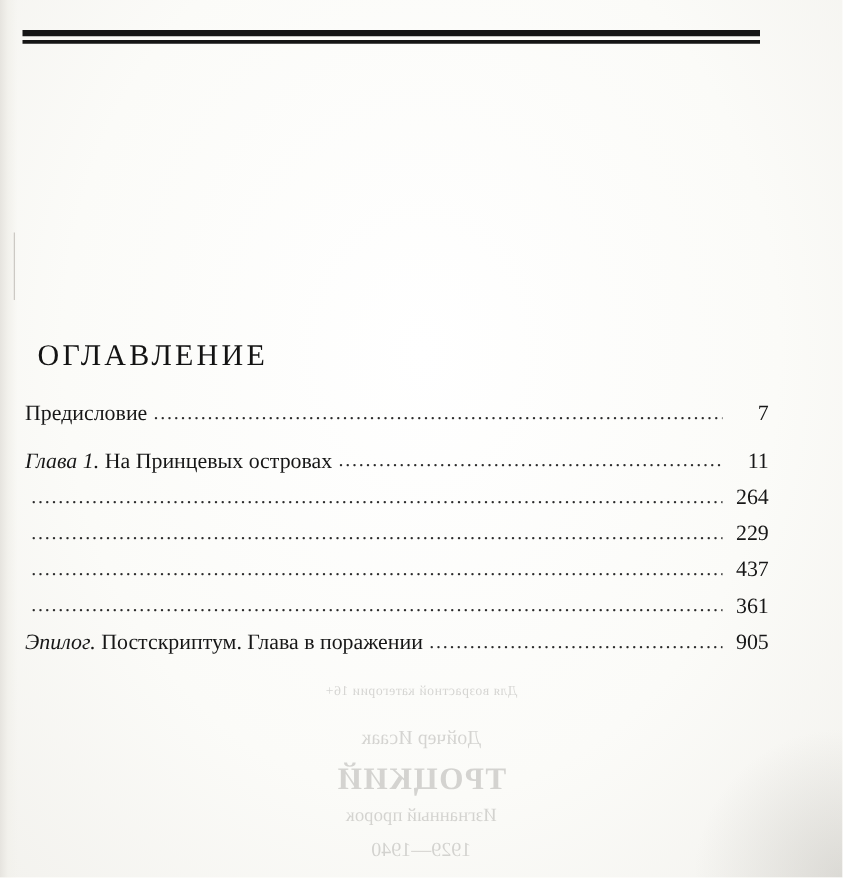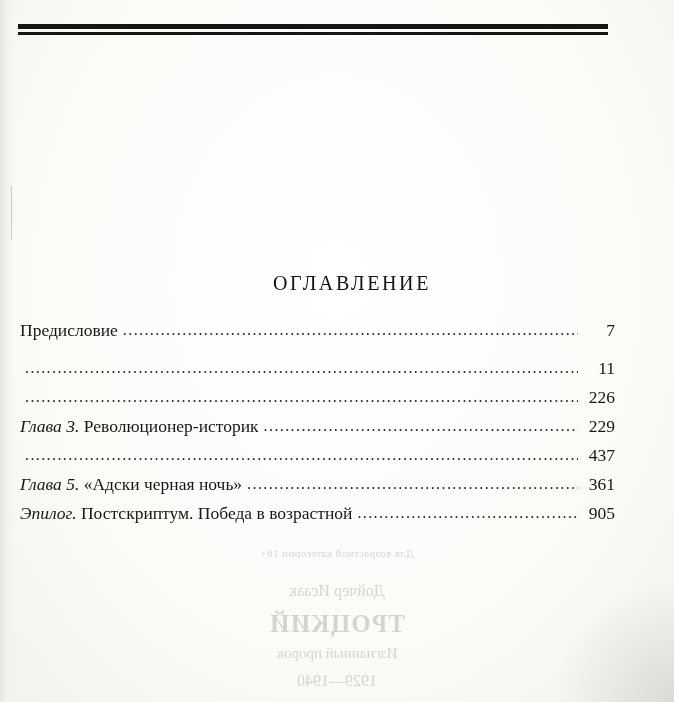--- a/index.html
+++ b/index.html
@@ -60,22 +60,21 @@
   .rule-thin {
     height: 3px;
     background: #151515;
   }
 
   .heading {
     position: absolute;
     left: 0;
     right: 0;
     top: 272px;
-    text-align: center;
-    font-size: 20px;
+    font-size: 24px;
     letter-spacing: 2.6px;
     font-weight: 400;
     color: #131313;
     text-indent: 2px;
     margin-left: 28px;
   }
 
   .toc {
     position: absolute;
     left: 20px;
@@ -164,48 +163,47 @@
 
   <div class="toc">
 
     <div class="toc-row first">
       <span class="label"><span>Предисловие</span></span>
       <span class="dots">....................................................................................................................</span>
       <span class="page-num">7</span>
     </div>
 
     <div class="toc-row">
+      <span class="label"><span class="chap">Глава 1.</span> <span>На Принцевых островах</span></span>
       <span class="dots">....................................................................................................................</span>
       <span class="page-num">11</span>
     </div>
 
     <div class="toc-row">
       <span class="dots">....................................................................................................................</span>
-      <span class="page-num">226</span>
-    </div>
-
-    <div class="toc-row">
-      <span class="label"><span class="chap">Глава 3.</span> <span>Революционер-историк</span></span>
+      <span class="page-num">264</span>
+    </div>
+
+    <div class="toc-row">
       <span class="dots">....................................................................................................................</span>
       <span class="page-num">229</span>
     </div>
 
     <div class="toc-row">
       <span class="dots">....................................................................................................................</span>
       <span class="page-num">437</span>
     </div>
 
     <div class="toc-row">
-      <span class="label"><span class="chap">Глава 5.</span> <span>«Адски черная ночь»</span></span>
       <span class="dots">....................................................................................................................</span>
       <span class="page-num">361</span>
     </div>
 
     <div class="toc-row">
-      <span class="label"><span class="chap">Эпилог.</span> <span>Постскриптум. Победа в возрастной</span></span>
+      <span class="label"><span class="chap">Эпилог.</span> <span>Постскриптум. Глава в поражении</span></span>
       <span class="dots">....................................................................................................................</span>
       <span class="page-num">905</span>
     </div>
 
   </div>
 
   <div class="bleed">
     <div class="b1">Для возрастной категории 16+</div>
     <div class="b2">Дойчер Исаак</div>
     <div class="b3">ТРОЦКИЙ</div>

